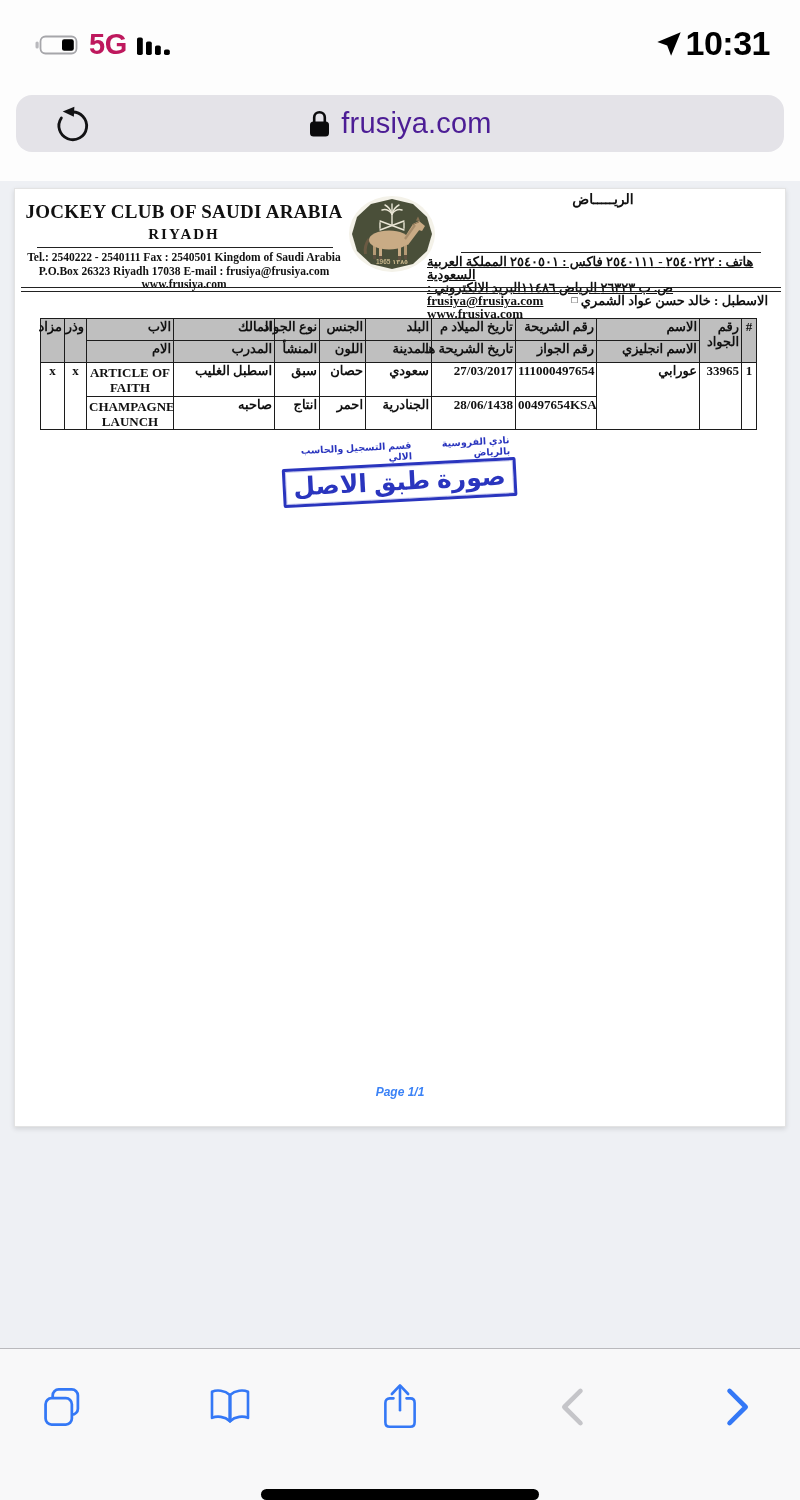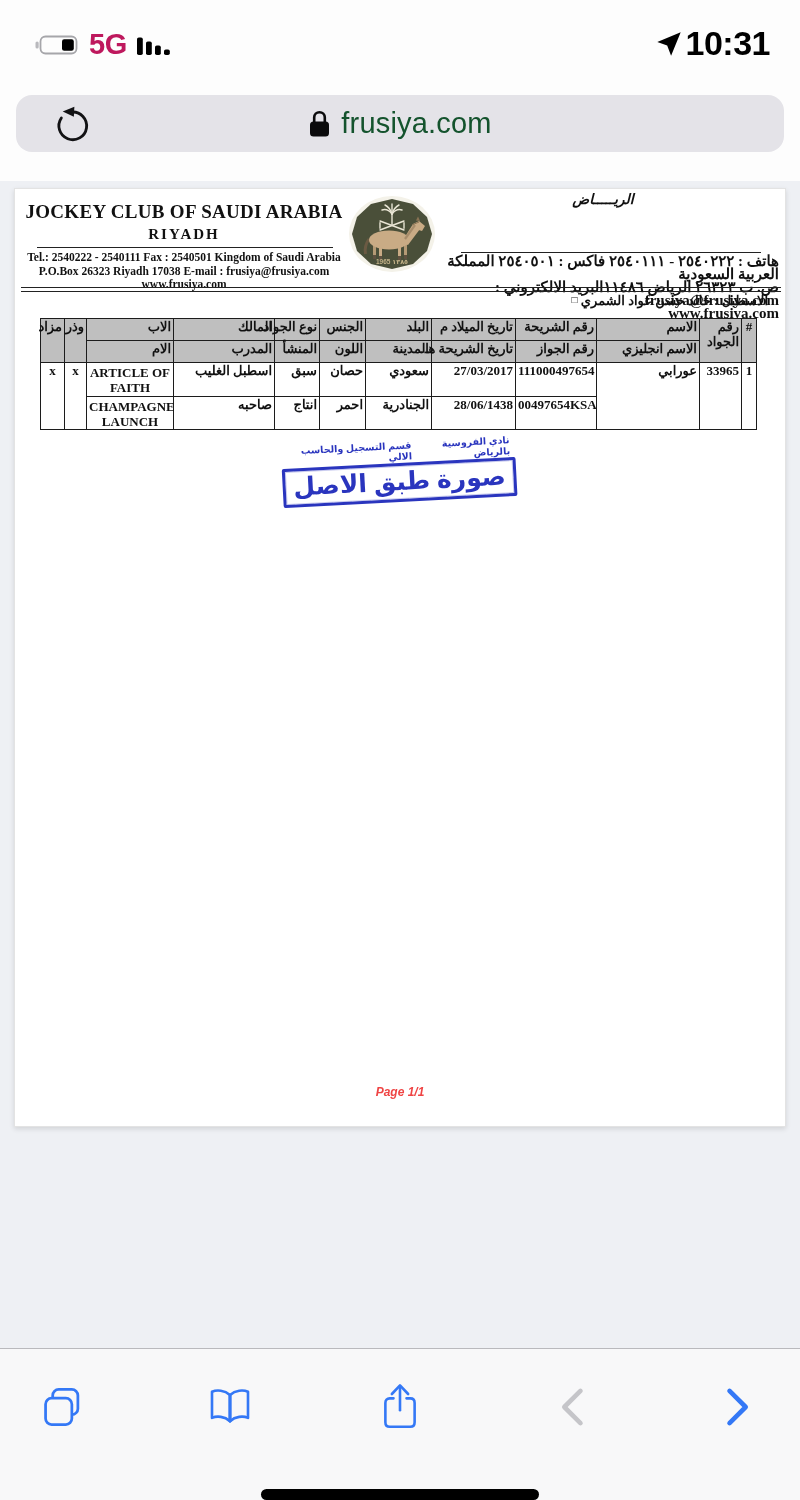--- a/index.html
+++ b/index.html
@@ -18,44 +18,44 @@
   .sb-time { font-size:34px; font-weight:700; color:#000; letter-spacing:-0.5px; }
 
   
   .urlbar {
     position:absolute; left:16px; top:95px; width:768px; height:57px;
     background:#e4e3e8; border-radius:16px;
   }
   .reload-btn { position:absolute; left:36px; top:8px; width:42px; height:42px; }
   .url-center { position:absolute; left:0; top:0; width:100%; height:100%;
     display:flex; align-items:center; justify-content:center; gap:10px; }
-  .url-domain { font-size:29px; color:#14532d; letter-spacing:0.2px; }
+  .url-domain { font-size:29px; color:#4c1d95; letter-spacing:0.2px; }
 
   
   .content-bg { position:absolute; left:0; top:181px; width:800px; height:1167px; background:#eef0f4; }
 
   
   .page {
     position:absolute; left:14px; top:188px; width:772px; height:939px;
     background:#ffffff; border:1px solid #e3e3e3; box-shadow:0 2px 5px rgba(0,0,0,0.12);
     font-family:"Liberation Serif","DejaVu Serif",serif; color:#111;
   }
   .hdr-en { position:absolute; left:8px; top:12px; width:322px; text-align:center; }
   .hdr-en-title { font-size:19px; font-weight:700; letter-spacing:0.3px; white-space:nowrap; }
   .hdr-en-sub { font-size:15px; font-weight:700; letter-spacing:2px; margin-top:3px; }
   .hdr-en-rule { position:absolute; left:22px; top:58px; width:296px; border-top:1.6px solid #222; }
   .hdr-en-contact { position:absolute; left:2px; top:62px; width:334px; text-align:center;
     font-size:11.5px; font-weight:700; line-height:13.5px; }
 
   .hdr-ar { position:absolute; left:416px; top:2px; width:344px; text-align:center; direction:rtl; }
   .hdr-ar-title { font-size:29px; font-weight:700; line-height:36px; }
-  .hdr-ar-sub { font-size:14px; font-weight:700; margin-top:0px;font-style:italic; }
+  .hdr-ar-sub { font-size:14px; font-weight:700; margin-top:0px; }
   .hdr-ar-rule { position:absolute; left:446px; top:63px; width:300px; border-top:1.6px solid #222; }
-  .hdr-ar-contact { position:absolute; left:412px; top:66px; width:352px; text-align:right; direction:rtl;
-    font-size:15px; font-weight:700; line-height:13px; }
+  .hdr-ar-contact { position:absolute; left:412px; top:66px; width:352px; text-align:left; direction:rtl;
+    font-size:13px; font-weight:700; line-height:13px;text-decoration:underline; }
 
   .club-logo { position:absolute; left:334px; top:6px; width:86px; height:80px; }
 
   .dbl-rule { position:absolute; left:6px; top:98px; width:760px; height:5px;
     border-top:1.7px solid #222; border-bottom:1.7px solid #222; }
 
   .stable-line { position:absolute; right:17px; top:104px; direction:rtl; text-align:right;
     font-size:13px; font-weight:700; color:#111; }
   .stable-marker { font-size:10px; position:relative; top:-2px; }
 
@@ -79,21 +79,21 @@
   
   .stamp { position:absolute; left:267px; top:251px; width:234px; transform:rotate(-3deg);
     color:#2a35be; direction:rtl; font-family:"Liberation Sans","DejaVu Sans",sans-serif; }
   .stamp-top { display:flex; justify-content:space-between; font-size:9.5px; font-weight:700;
     padding:0 5px; margin-bottom:1px; }
   .stamp-box { border:3px solid #2a35be; border-radius:2px; text-align:center;
     box-shadow:inset 0 0 0 1px rgba(42,53,190,0.25); padding:1px 4px 3px 4px; }
   .stamp-main { font-size:25px; font-weight:700; letter-spacing:1px; }
 
   .page-footer { position:absolute; left:0; top:896px; width:100%; text-align:center;
-    font-size:12px; font-style:italic; font-weight:600; color:#ef4444;
+    font-size:12px; font-style:italic; font-weight:600; color:#3b82f6;
     font-family:"Liberation Sans","DejaVu Sans",sans-serif; }
 
   
   .toolbar { position:absolute; left:0; top:1348px; width:800px; height:152px;
     background:#f8f8f9; border-top:1px solid #b9b9bd; }
   .tb-btn { position:absolute; top:28px; width:60px; height:60px; display:flex;
     align-items:center; justify-content:center; background:none; border:none; padding:0; }
   .home-indicator { position:absolute; left:261px; top:140px; width:278px; height:11px;
     border-radius:6px; background:#000; }
 </style>

